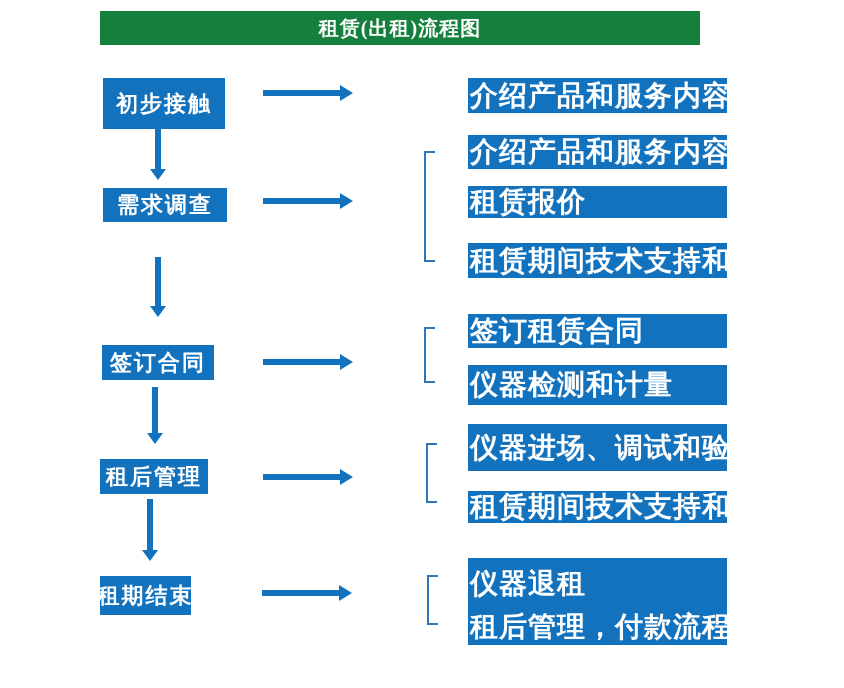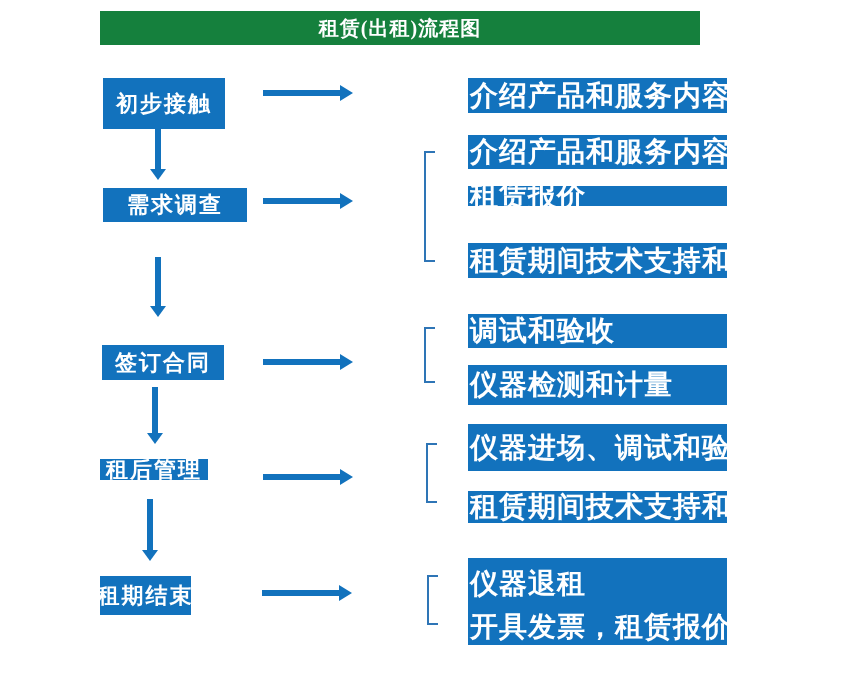--- a/index.html
+++ b/index.html
@@ -35,35 +35,35 @@
   }
 </style>
 </head>
 <body>
 
 <div>
 
   <div class="title-bar">租赁(出租)流程图</div>
 
   <div class="box step" style="left:103px;top:78px;width:122px;height:51px">初步接触</div>
-  <div class="box step" style="left:103px;top:188px;width:144px;height:34px">需求调查</div>
-  <div class="box step" style="left:102px;top:345px;width:122px;height:35px">签订合同</div>
-  <div class="box step" style="left:100px;top:459px;width:108px;height:21px">租后管理</div>
+  <div class="box step" style="left:103px;top:188px;width:124px;height:34px">需求调查</div>
+  <div class="box step" style="left:102px;top:345px;width:112px;height:35px">签订合同</div>
+  <div class="box step" style="left:100px;top:459px;width:108px;height:35px">租后管理</div>
   <div class="box step" style="left:100px;top:576px;width:91px;height:39px">租期结束</div>
 
   <div class="box detail" style="top:78px;height:35px">介绍产品和服务内容</div>
   <div class="box detail" style="top:135px;height:34px">介绍产品和服务内容</div>
-  <div class="box detail" style="top:186px;height:20px">租赁报价</div>
+  <div class="box detail" style="top:186px;height:32px">租赁报价</div>
   <div class="box detail" style="top:243px;height:35px">租赁期间技术支持和指导</div>
-  <div class="box detail" style="top:314px;height:34px">调试和验收</div>
+  <div class="box detail" style="top:314px;height:34px">签订租赁合同</div>
   <div class="box detail" style="top:365px;height:40px">仪器检测和计量</div>
   <div class="box detail" style="top:424px;height:47px">仪器进场、调试和验收</div>
   <div class="box detail" style="top:491px;height:32px">租赁期间技术支持和指导</div>
   <div class="box detail" style="top:558px;height:52px">仪器退租</div>
-  <div class="box detail" style="top:608px;height:37px">开具发票，租赁报价</div>
+  <div class="box detail" style="top:608px;height:37px">租后管理，付款流程</div>
 
   <div class="h-arrow" style="left:263px;top:85px">
       <i class="shaft"></i>
       <i class="head"></i>
     </div>
   <div class="h-arrow" style="left:263px;top:193px">
       <i class="shaft"></i>
       <i class="head"></i>
     </div>
   <div class="h-arrow" style="left:263px;top:354px">

